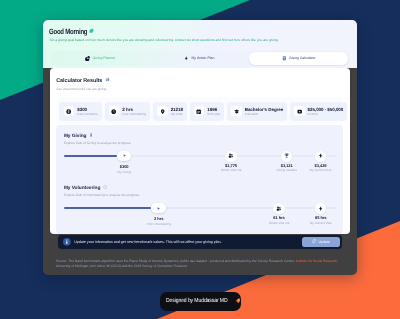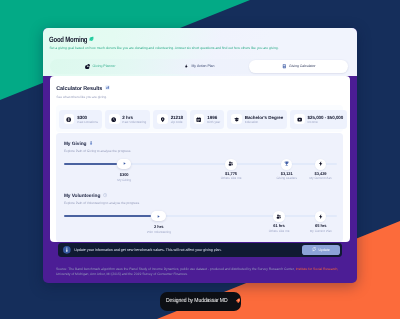--- a/index.html
+++ b/index.html
@@ -7,22 +7,22 @@
        font-family:"Liberation Sans",sans-serif;background:#fff;
        -webkit-font-smoothing:antialiased;text-rendering:geometricPrecision;}
   *{-webkit-font-smoothing:antialiased;}
   .bg-navy{position:absolute;left:0;top:0;width:400px;height:319px;background:#152e5b;}
   .bg-green{position:absolute;left:0;top:0;width:400px;height:319px;background:#03aa86;
      clip-path:polygon(0 0,250px 0,0 100px);}
   .bg-orange{position:absolute;left:0;top:0;width:400px;height:319px;background:#fc6b3b;
      clip-path:polygon(400px 221px,400px 319px,157px 319px);}
 
   .card{position:absolute;left:42.5px;top:19.5px;width:314px;height:255px;
-        background:#4c1d95;border-radius:5px;overflow:hidden;
-        box-shadow:0 3px 14px rgba(8,18,50,.34);margin-top:8px;}
+        background:#404040;border-radius:5px;overflow:hidden;
+        box-shadow:0 3px 14px rgba(8,18,50,.34);}
 
   
   .hdr{position:relative;height:48.5px;box-sizing:border-box;padding:8.5px 0 0 6.9px;
        background:linear-gradient(107deg,#e1fbf1 0%,#e4fbf2 22%,#eaf8f8 42%,#f0f3fd 55%,#f1f4fd 70%,#f1f4fd 100%);}
   .hdr h1{margin:0;font-size:7.5px;font-weight:700;color:#14172c;letter-spacing:-.28px;
           display:flex;align-items:baseline;gap:2.0px;line-height:8px;
           transform:scaleX(.80);transform-origin:left center;}
   .hdr h1 svg{transform:scaleX(1.25);}
   .hdr p{margin:2.2px 0 0;font-size:3.35px;color:#2cab88;line-height:4px;letter-spacing:-.005px;
          white-space:nowrap;}

